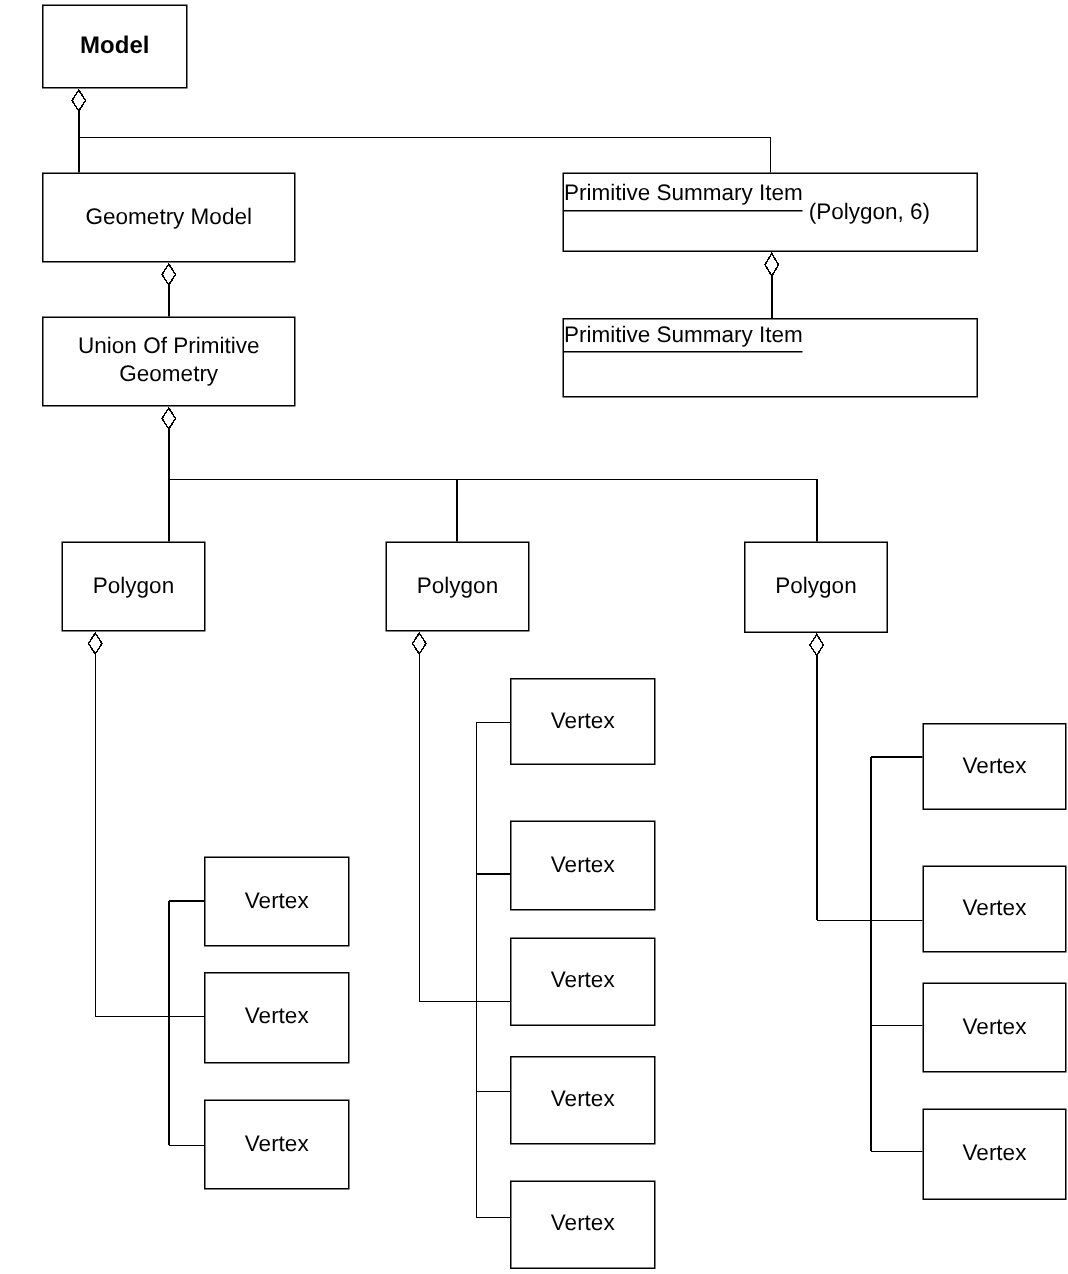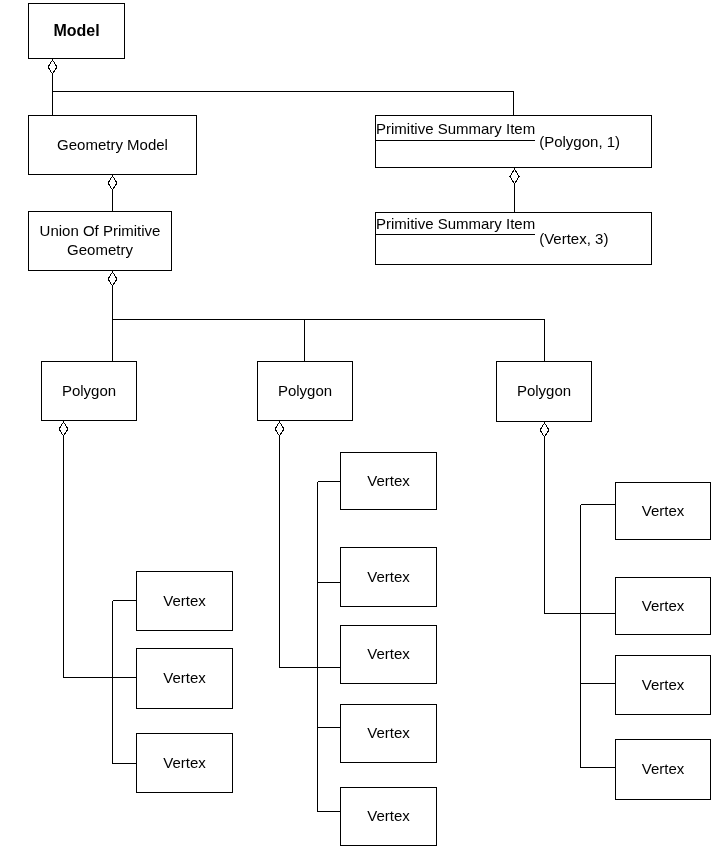--- a/index.html
+++ b/index.html
@@ -111,30 +111,29 @@
     <polygon fill="#ffffff" points="514.5,169 519,176.5 514.5,184 510,176.5"></polygon>
     <polygon fill="#ffffff" points="63.5,422 68,429 63.5,436 59,429"></polygon>
     <polygon fill="#ffffff" points="279.5,422 284,429 279.5,436 275,429"></polygon>
     <polygon fill="#ffffff" points="544.5,423 549,430 544.5,437 540,430"></polygon>
   </svg>
 
   <div class="node" style="left:28px; top:115px; width:169px; height:60px;">Geometry Model</div>
 
   <div class="node bold" style="left:28px; top:3px; width:97px; height:56px;">Model</div>
 
-  <div class="node" style="left:28px; top:211px; width:144px; height:60px;">Union Of Primitive Geometry</div>
+  <div class="node" style="left:28px; top:211px; width:169px; height:60px;">Union Of Primitive Geometry</div>
 
   <div class="cbox" style="left:375px; top:115px; width:277px; height:53px;">
     <div class="cbox-title" style="height:25px;">Primitive Summary Item</div>
-    <div class="cbox-value">(Polygon, 1)</div>
+    <div class="cbox-value">(Polygon, 6)</div>
   </div>
 
   <div class="cbox" style="left:375px; top:212px; width:277px; height:53px;">
     <div class="cbox-title" style="height:22px;">Primitive Summary Item</div>
-    <div class="cbox-value">(Vertex, 3)</div>
   </div>
 
   <div class="node" style="left:41px; top:361px; width:96px; height:60px;">Polygon</div>
   <div class="node" style="left:257px; top:361px; width:96px; height:60px;">Polygon</div>
   <div class="node" style="left:496px; top:361px; width:96px; height:61px;">Polygon</div>
 
   <div class="node" style="left:136px; top:571px; width:97px; height:60px;">Vertex</div>
   <div class="node" style="left:136px; top:648px; width:97px; height:61px;">Vertex</div>
   <div class="node" style="left:136px; top:733px; width:97px; height:60px;">Vertex</div>
 

